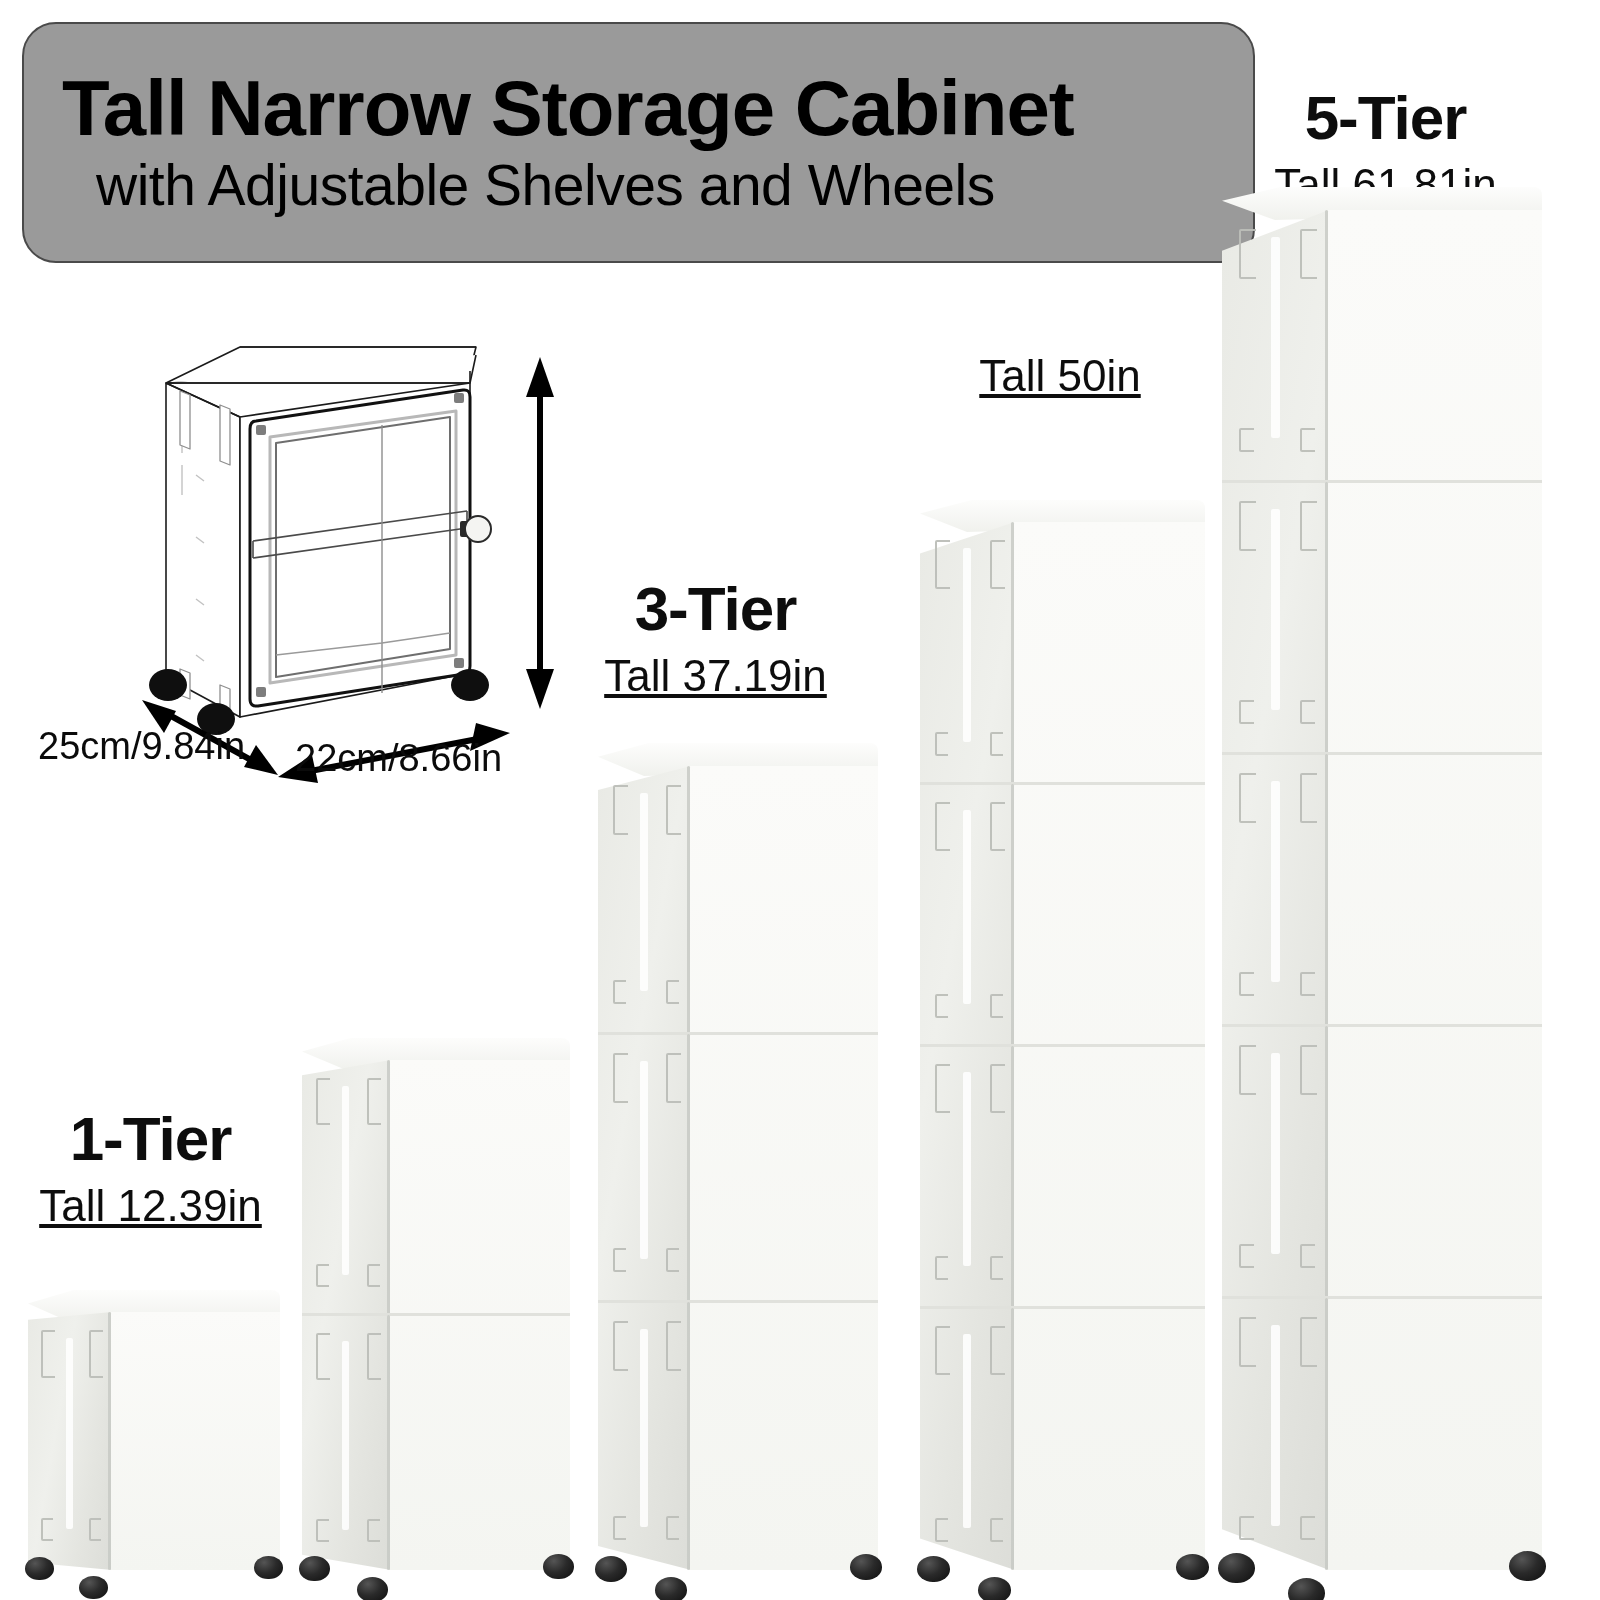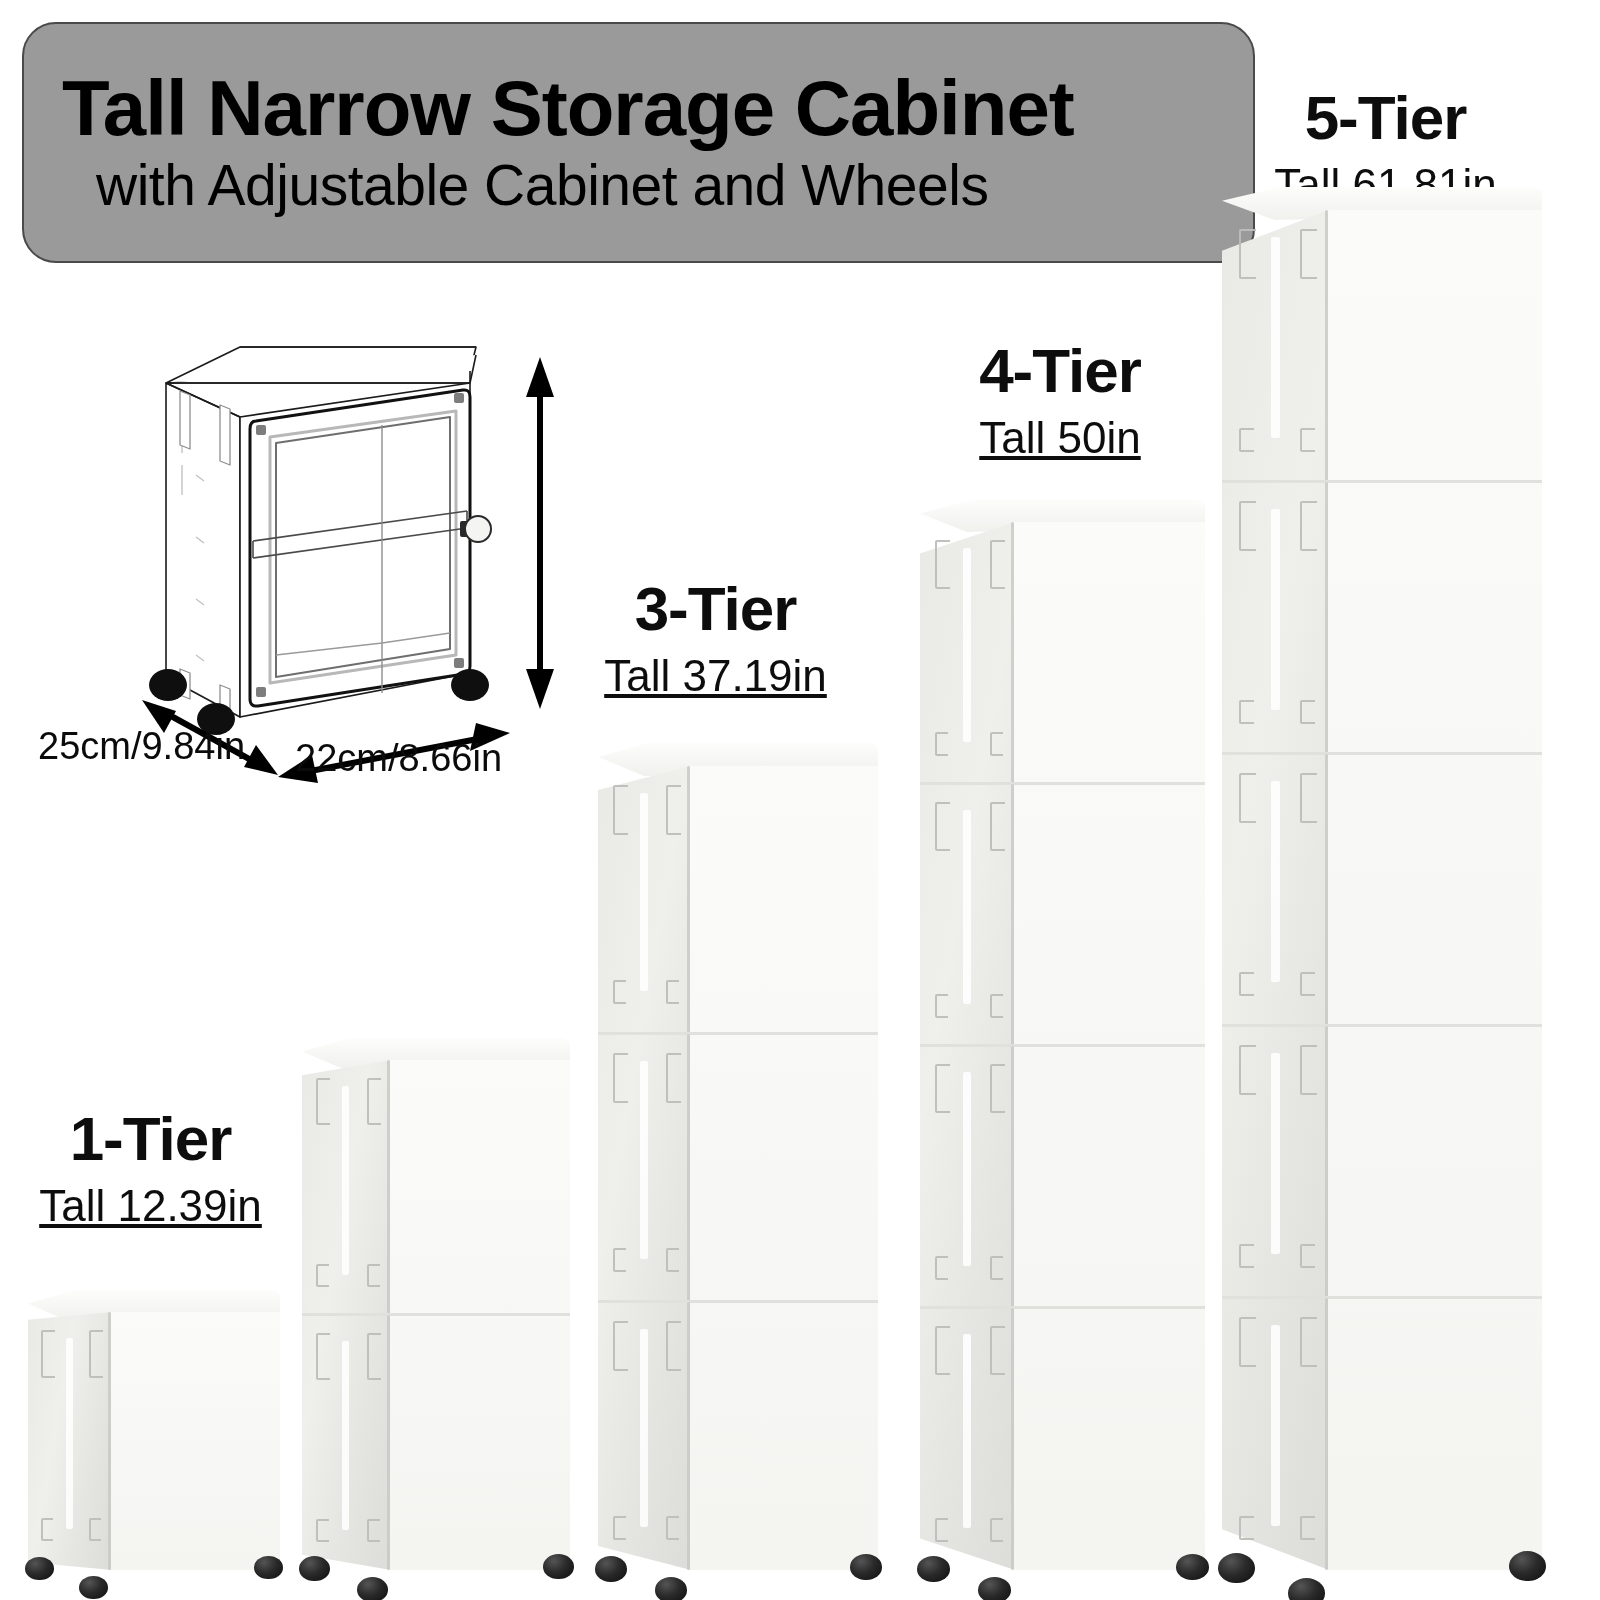--- a/index.html
+++ b/index.html
@@ -70,21 +70,21 @@
   .tech svg{display:block;}
   .dimlabel{position:absolute;font-size:38px;color:#0b0b0b;white-space:nowrap;font-family:"Liberation Sans",sans-serif;}
 </style>
 </head>
 <body>
 
 <div id="stage">
 
   <div class="banner">
     <div class="banner-title">Tall Narrow Storage Cabinet</div>
-    <div class="banner-sub">with Adjustable Cabinet and Wheels</div>
+    <div class="banner-sub">with Adjustable Shelves and Wheels</div>
   </div>
 
   <div class="tech">
     <svg width="740" height="470" viewBox="0 0 740 470">
       <g fill="none" stroke="#1b1b1b" stroke-width="1.6" stroke-linejoin="round">
 
         <path d="M46 58 L120 22 L356 22 L350 46 Z" fill="#ffffff"></path>
         <path d="M120 22 L356 22"></path>
         <path d="M46 58 L350 58 L356 30" fill="#ffffff"></path>
         <path d="M46 58 L350 58"></path>
@@ -157,21 +157,20 @@
 
   <div class="cap" style="left:28px;top:1108px;width:245px;">
     <div class="t">1-Tier</div>
     <div class="h">Tall 12.39in</div>
   </div>
   <div class="cap" style="left:588px;top:578px;width:255px;">
     <div class="t">3-Tier</div>
     <div class="h">Tall 37.19in</div>
   </div>
   <div class="cap" style="left:935px;top:340px;width:250px;">
-    <div class="t">4-Tier</div>
     <div class="h">Tall 50in</div>
   </div>
   <div class="cap" style="left:1248px;top:75px;width:275px;margin-top:12px;">
     <div class="t">5-Tier</div>
     <div class="h">Tall 61.81in</div>
   </div>
 
   <div id="units">
       <div class="unit" style="left: 28px; top: 1290px; width: 252px; height: 280px;">
         <div class="toplid" style="left:0;top:0;width:252px;height:32px;clip-path:polygon(0% 42%, 45.650000000000006px 0%, 100% 0%, 100% 78%, 41.5px 100%);"></div>

